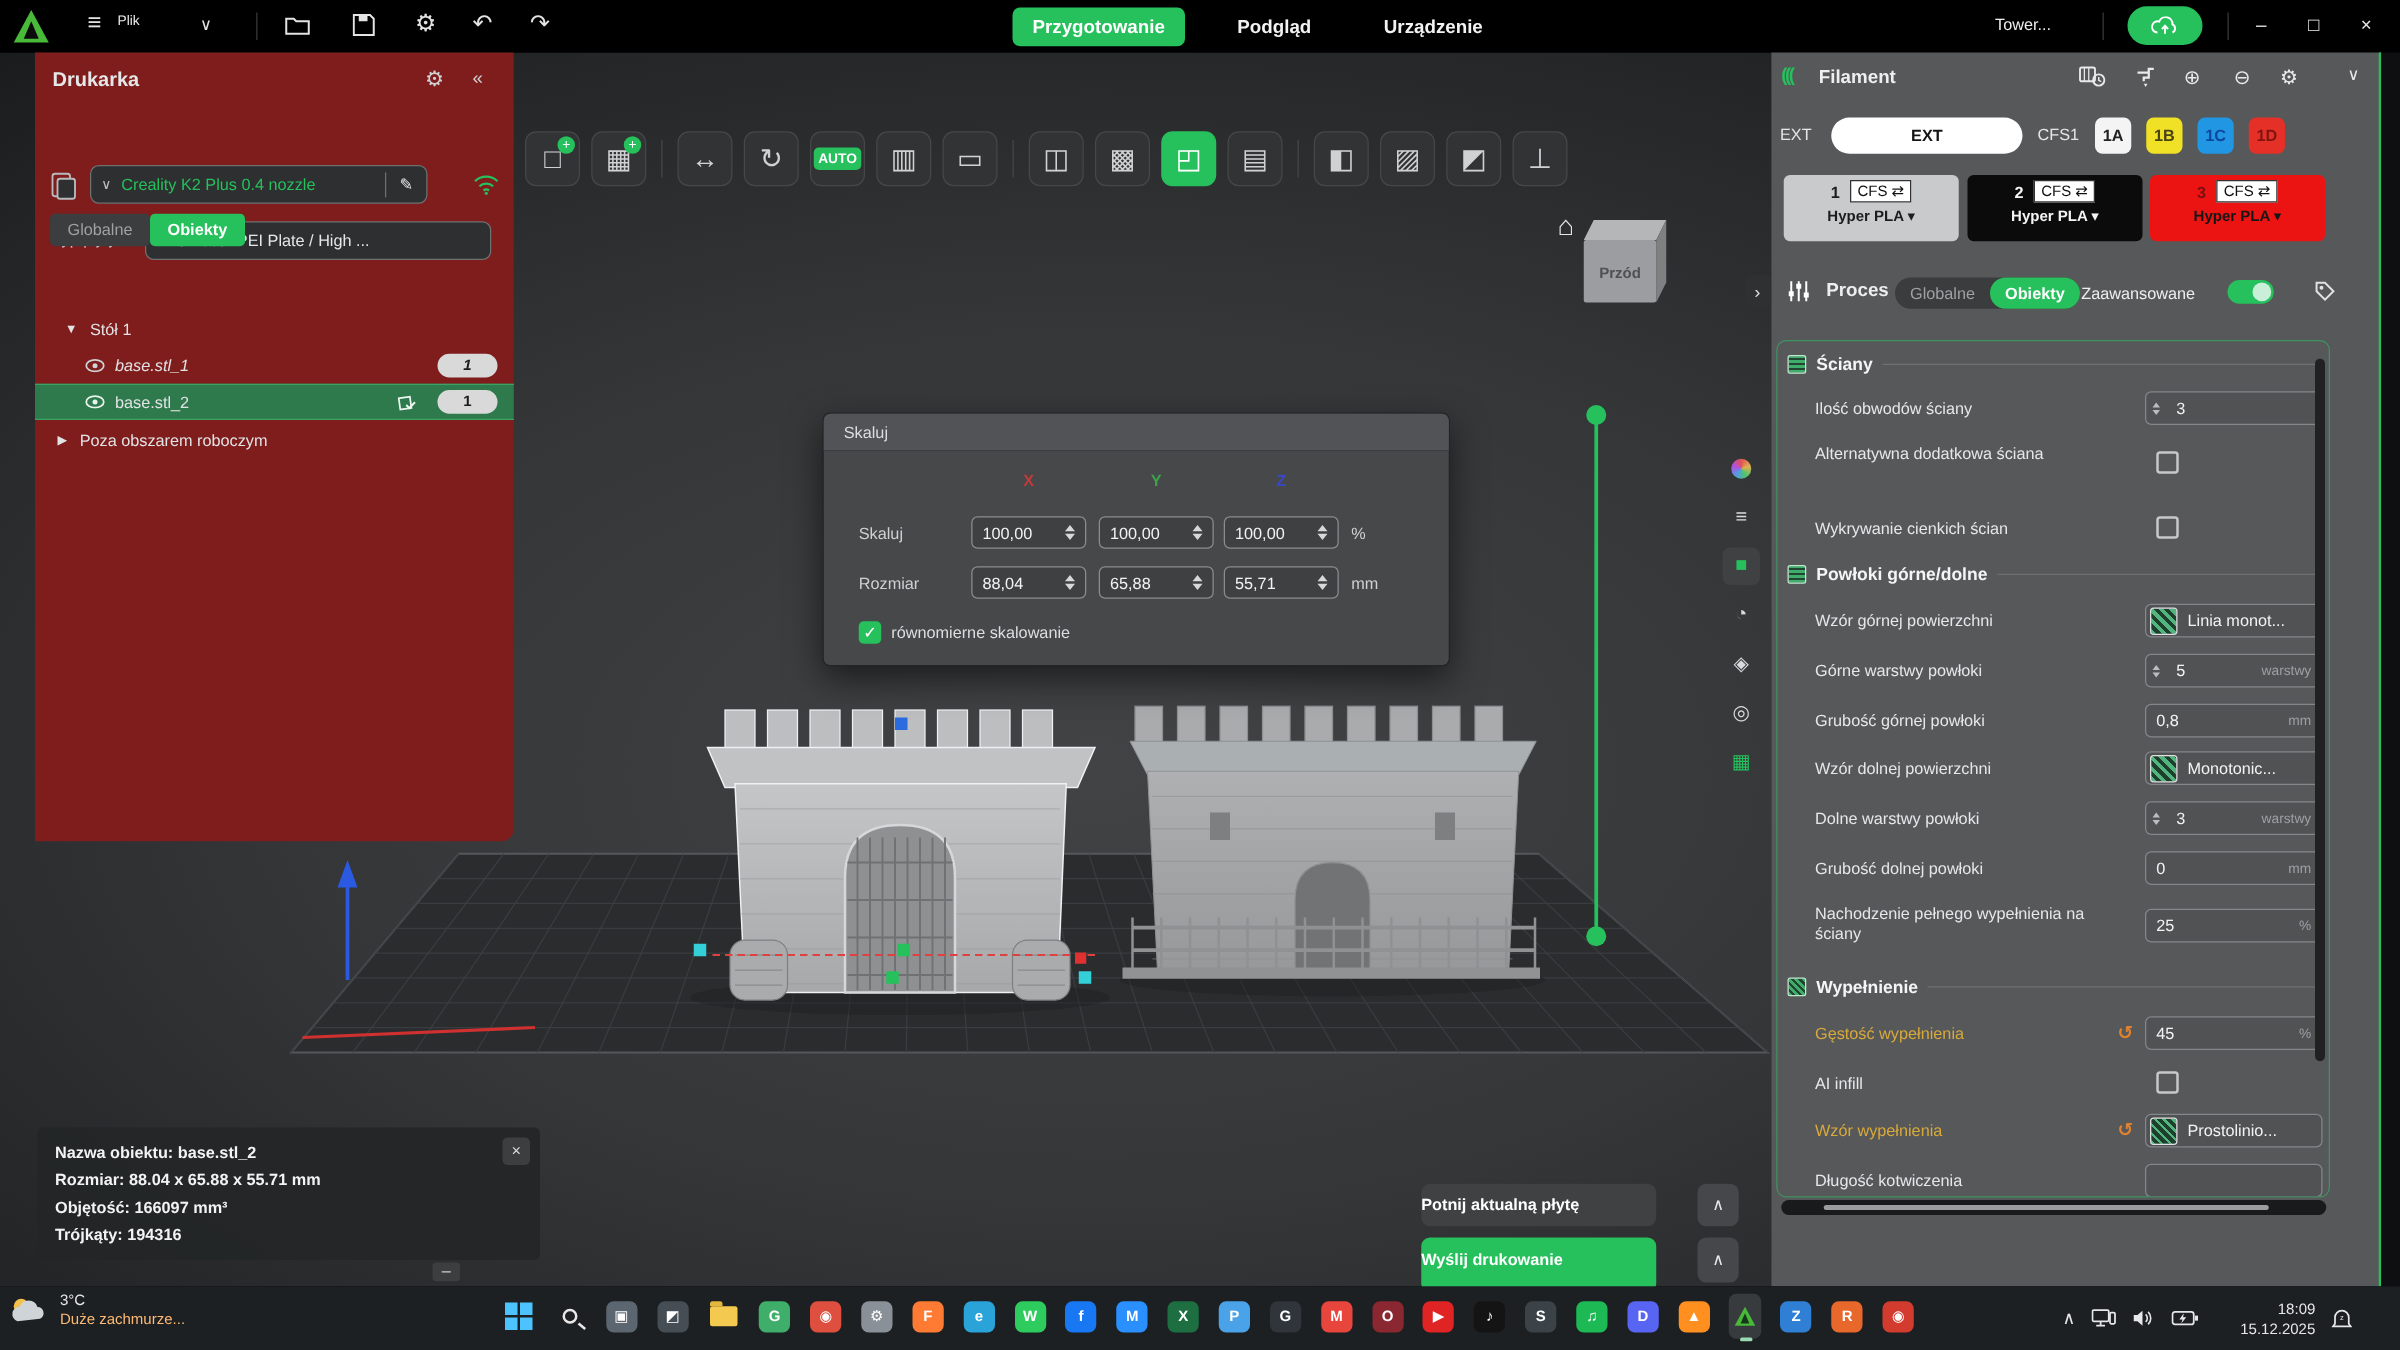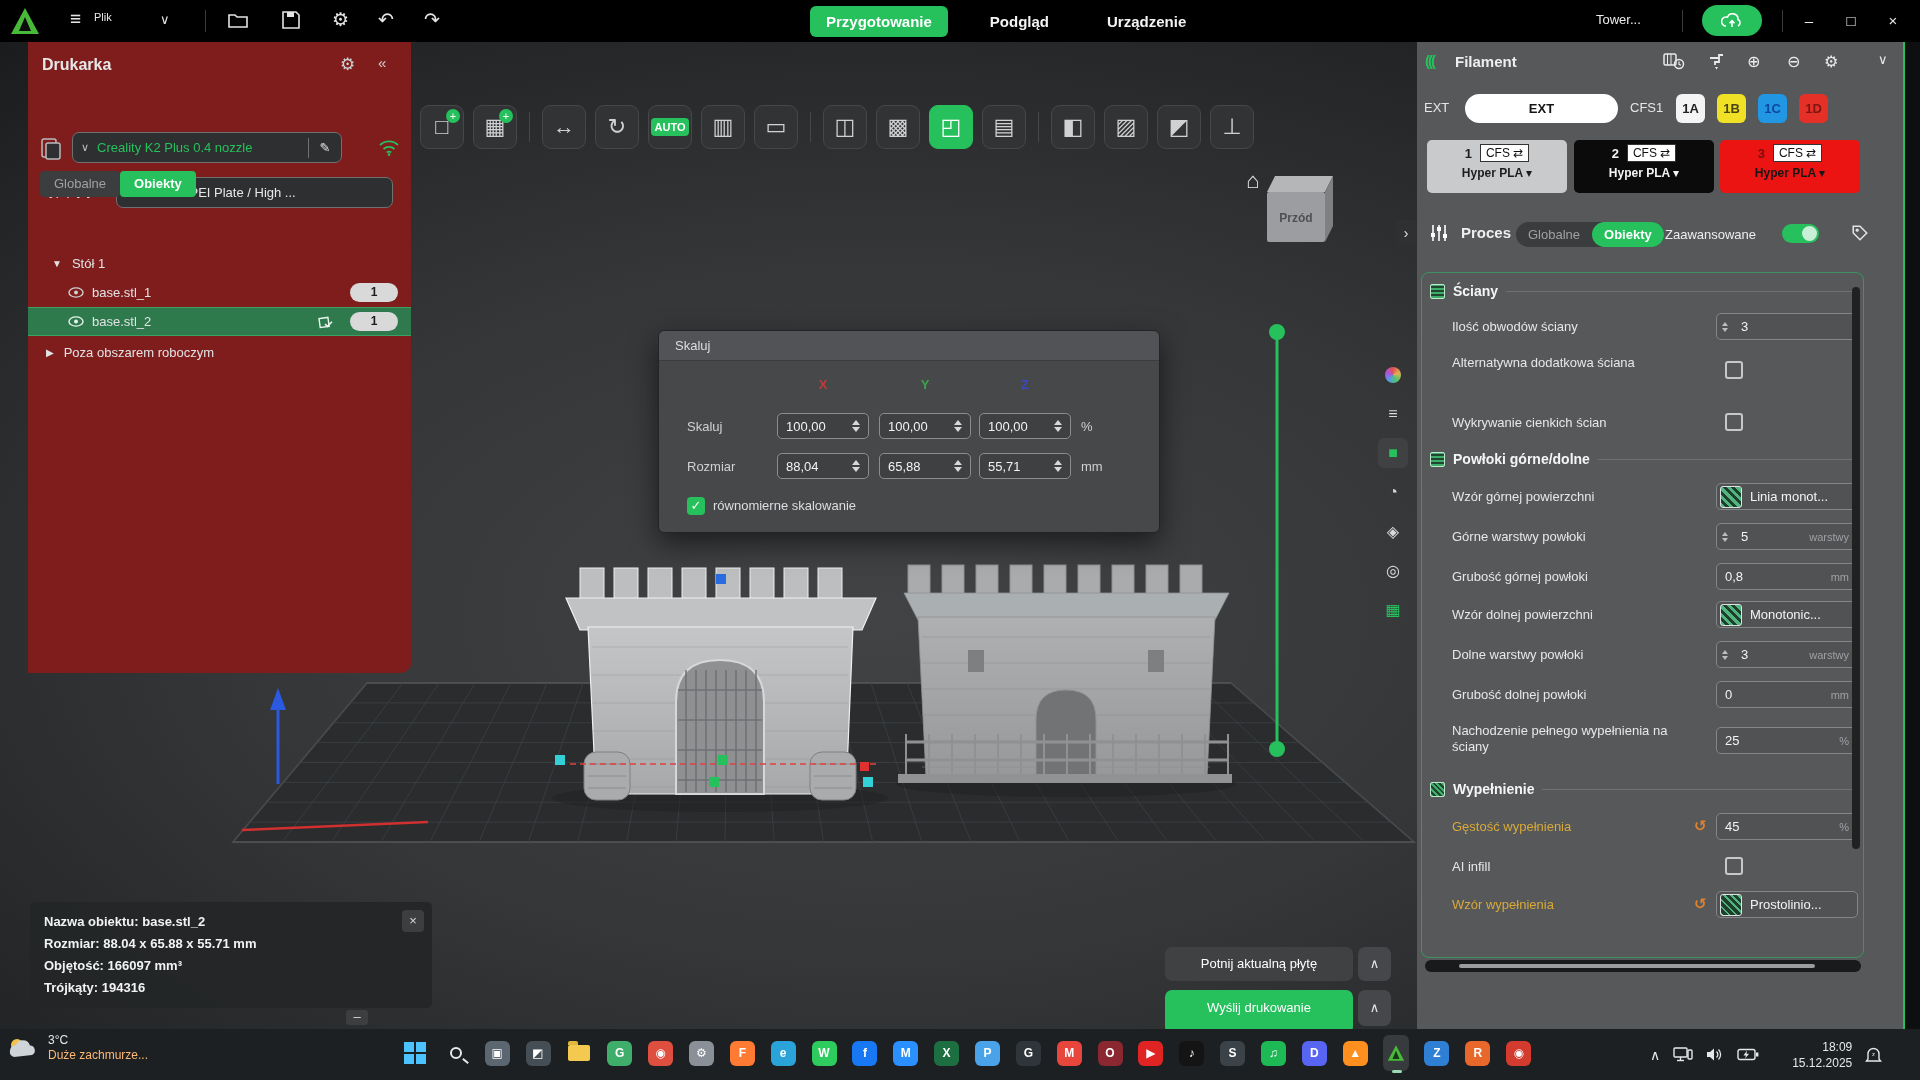--- a/index.html
+++ b/index.html
@@ -108,21 +108,21 @@
   #hscroll{position:absolute;left:8px;top:918px;width:436px;height:12px;background:#191a1b;border-radius:6px;}
   #hscroll i{position:absolute;left:34px;top:4px;width:356px;height:4px;background:#9a9c9e;border-radius:2px;}
   #edge-strip{position:absolute;left:1905px;top:42px;width:15px;height:987px;background:#0e0f10;overflow:hidden;}
   #edge-green{position:absolute;left:1903px;top:42px;width:2px;height:987px;background:#26c05c;}
   
   #obj-info{position:absolute;left:30px;top:860px;width:402px;height:106px;background:rgba(36,38,39,.93);border-radius:5px;padding:9px 14px;color:#f2f3f4;}
   #obj-info .line{font-size:13px;font-weight:bold;line-height:22px;}
   #obj-close{position:absolute;right:8px;top:8px;width:22px;height:22px;background:#3c3e40;border-radius:4px;color:#d8dadc;text-align:center;line-height:22px;font-size:13px;}
   #obj-min{position:absolute;left:346px;top:968px;width:22px;height:15px;background:#3c3e40;border-radius:3px;color:#d8dadc;text-align:center;line-height:13px;font-size:13px;}
   
-  .act{position:absolute;left:1165px;width:188px;border-radius:7px;color:#fff;font-size:13px;font-weight:normal;text-align:center;}
+  .act{position:absolute;left:1137px;width:188px;border-radius:7px;color:#fff;font-size:13px;font-weight:bold;text-align:left;}
   .act-caret{position:absolute;left:1358px;width:33px;border-radius:7px;background:#45474a;color:#e8e8e8;text-align:center;font-size:13px;}
   
   #taskbar{position:absolute;left:0;top:1029px;width:1920px;height:51px;background:#1d2023;color:#e6e7e9;}
   #weather{position:absolute;left:6px;top:4px;display:flex;gap:8px;align-items:center;}
   #weather .wt{font-size:12px;line-height:15px;}
   #apps{position:absolute;left:402px;top:6px;width:1130px;display:flex;gap:14px;align-items:center;}
   .app{width:28px;height:36px;display:flex;align-items:center;justify-content:center;position:relative;}
   .aglyph{width:25px;height:25px;border-radius:6px;color:#fff;font-size:12px;font-weight:bold;display:flex;align-items:center;justify-content:center;}
   .app.active{background:rgba(255,255,255,.12);border-radius:6px;}
   .app.active::after{content:"";position:absolute;bottom:-2px;left:9px;width:10px;height:3px;background:#9adbb4;border-radius:2px;}
@@ -467,21 +467,21 @@
 
     <div id="scope-tabs">
       <span class="scope dim">Globalne</span>
       <span class="scope on">Obiekty</span>
     </div>
 
     <div class="treerow" style="top:207px;">
       <span style="margin:0 10px 0 24px;font-size:10px;">▼</span>
       <span>Stół 1</span>
     </div>
-    <div class="treerow" style="top:236px;">
+    <div class="treerow" style="top:236px;font-style:italic;">
       <svg class="eye" width="16" height="11" viewBox="0 0 16 11">
         <ellipse cx="8" cy="5.5" rx="7" ry="4.6" fill="none" stroke="#cfd1d3" stroke-width="1.4"></ellipse>
           <circle cx="8" cy="5.5" r="2" fill="#cfd1d3"></circle>
       </svg>
       <span>base.stl_1</span>
       <span class="badge" style="top:5px;">1</span>
     </div>
     <div class="treerow sel" style="top:265px;">
       <svg class="eye" width="16" height="11" viewBox="0 0 16 11">
         <ellipse cx="8" cy="5.5" rx="7" ry="4.6" fill="none" stroke="#e6f4ec" stroke-width="1.4"></ellipse>
@@ -736,20 +736,26 @@
       <div class="srow" style="top:580px;">
         <span class="slabel" style="top:6px;">AI infill</span>
         <span class="cb" style="top:4px;"></span>
       </div>
       <div class="srow" style="top:618px;">
         <span class="slabel mod" style="top:6px;">Wzór wypełnienia</span>
         <span class="reset">↺</span>
         <div class="ctl">
           <span class="swatch cross"></span>
           <span class="cval">Prostolinio...</span>
+        </div>
+      </div>
+      <div class="srow" style="top:658px;">
+        <span class="slabel" style="top:6px;">Długość kotwiczenia</span>
+        <div class="ctl">
+          <span class="cval"></span>
         </div>
       </div>
       <div id="vscroll"></div>
     </div>
     <div id="hscroll">
         <i></i>
       </div>
   </div>
   <div id="edge-green"></div>
   <div id="edge-strip">

